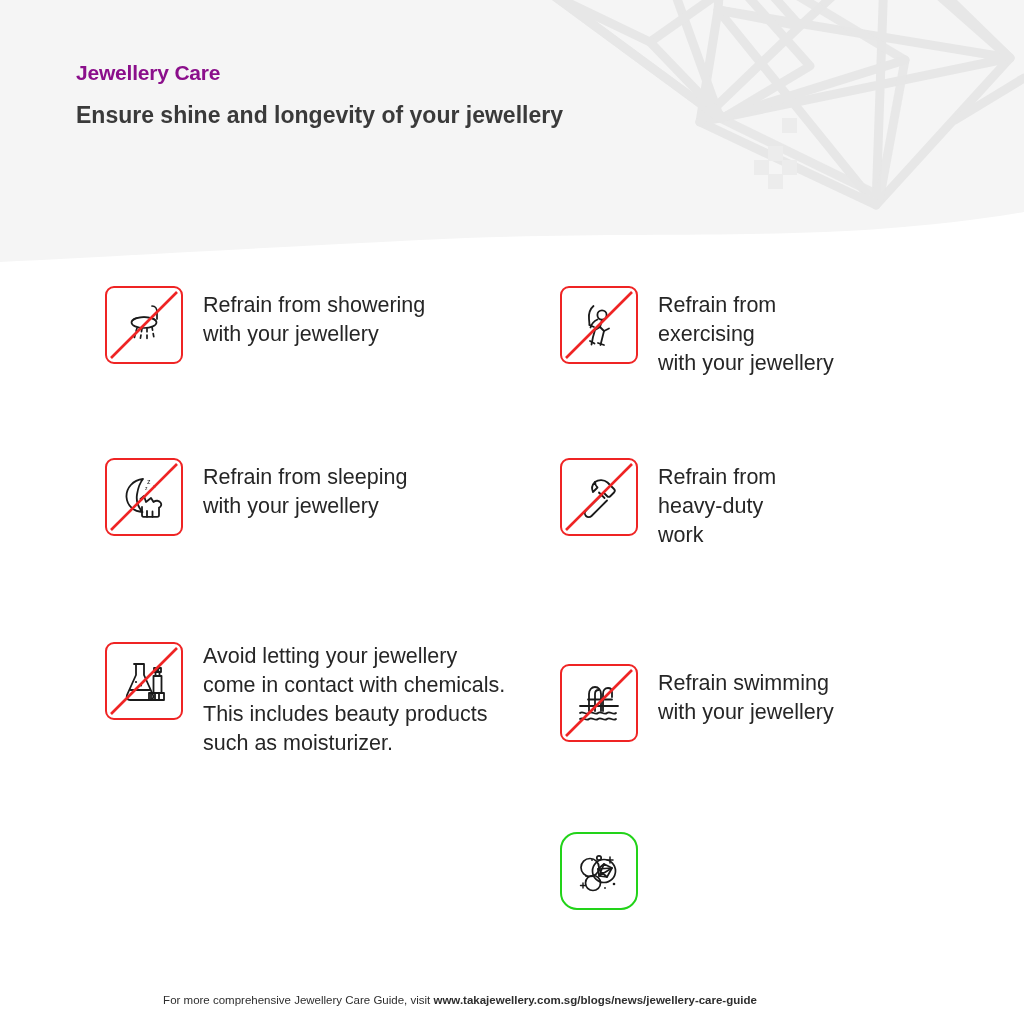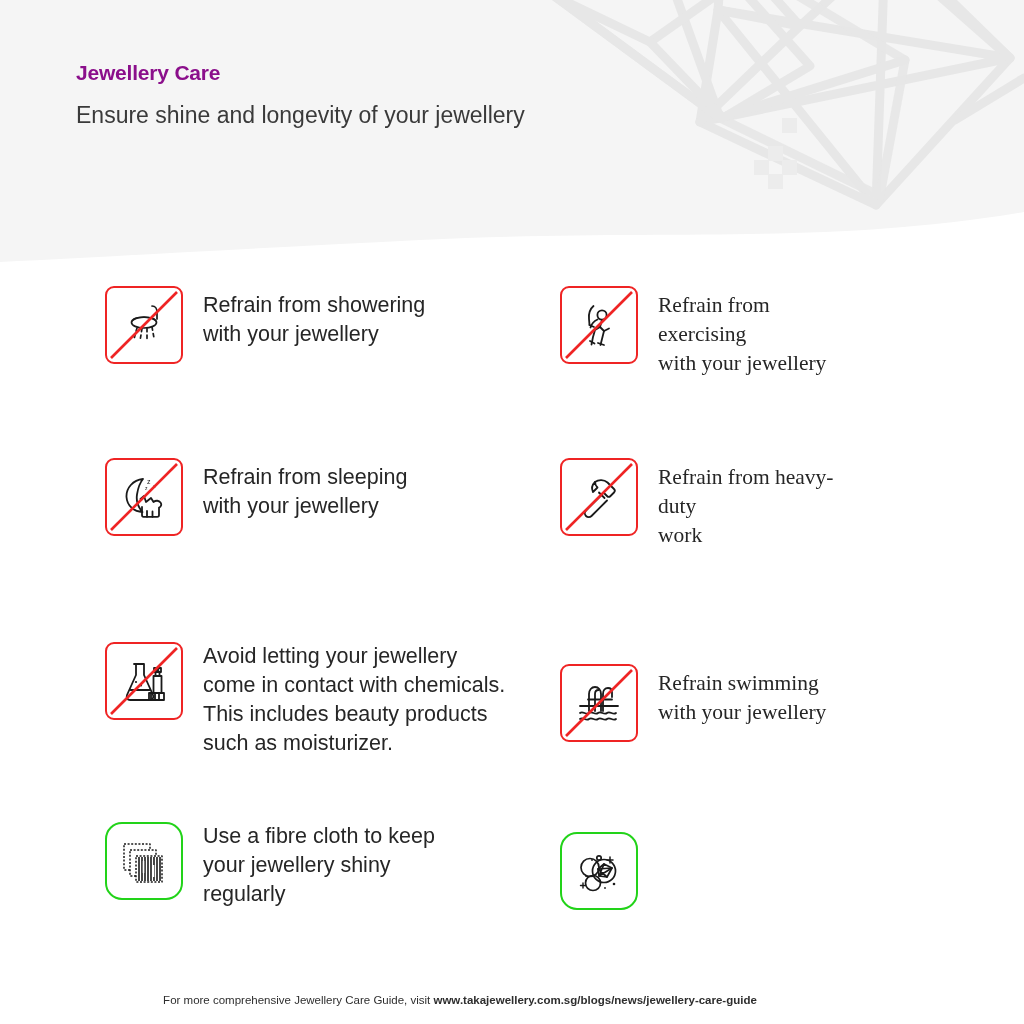--- a/index.html
+++ b/index.html
@@ -50,21 +50,21 @@
   #title {
     font-size: 21px;
     font-weight: bold;
     letter-spacing: -0.2px;
     line-height: 38px;
     color: #8b0f8b;
   }
   #subtitle {
     margin-top: 8px;
     font-size: 23px;
-    font-weight: normal;
+    font-weight: bold;
     line-height: 30px;
     color: #3a3a3a;
   }
 
   
   #grid {
     position: absolute;
     left: 0;
     top: 276px;
     width: 834px;
@@ -110,21 +110,21 @@
     font-size: 21.5px;
     line-height: 29px;
     color: #262626;
     font-weight: normal;
     padding-top: 5px;
     white-space: pre-line;
   }
 
   
   .col-left  { left: 105px; }
-  .col-right { left: 560px; font-family: Liberation Serif, serif; }
+  .col-right { left: 560px; }
 
   .row-1 { top: 10px; }
   .row-2 { top: 182px; }
   .row-3 { top: 366px; }
   .row-4 { top: 546px; }
 
   #item-chemicals .care-text { padding-top: 0px; }
   #item-swimming  { top: 388px; }
   #item-cloth     .care-text { padding-top: 0px; }
   #item-soap      { top: 556px; }
@@ -304,41 +304,20 @@
                    C39 41.5 42 46.5 45 44"></path>
         </svg>
         <svg class="slash" viewBox="0 0 78 78">
           <line x1="6" y1="72" x2="72" y2="6" stroke="#ef2424" stroke-width="2.6"></line>
         </svg>
       </div>
       <div class="care-text">Refrain swimming
 with your jewellery</div>
     </div>
 
-    <div class="care-item col-left row-4" id="item-cloth">
-      <div class="icon-box green">
-        <svg width="56" height="56" viewBox="0 0 56 56" fill="none">
-          <g stroke="#1a1a1a" stroke-width="1.5" stroke-linejoin="round">
-            <rect x="8" y="11" width="26" height="26" fill="#ffffff" stroke-dasharray="2 1.6"></rect>
-            <rect x="14" y="17" width="26" height="26" fill="#ffffff" stroke-dasharray="2 1.6"></rect>
-            <rect x="20" y="23" width="26" height="26" fill="#ffffff" stroke-dasharray="2 1.6"></rect>
-          </g>
-          <g stroke="#1a1a1a" stroke-width="1.6">
-            <path d="M23 24 L23 48 M26 24 L26 48 M29 24 L29 48 M32 24 L32 48
-                     M35 24 L35 48 M38 24 L38 48 M41 24 L41 48 M44 24 L44 48"></path>
-          </g>
-          <g stroke="#ffffff" stroke-width="1.5">
-            <path d="M27.5 28 L27.5 40 M37.5 32 L37.5 44"></path>
-          </g>
-        </svg>
-      </div>
-      <div class="care-text">Use a fibre cloth to keep
-your jewellery shiny
-regularly</div>
-    </div>
 
     <div class="care-item col-right" id="item-soap">
       <div class="icon-box green">
         <svg width="56" height="56" viewBox="0 0 56 56" fill="none" stroke="#1a1a1a" stroke-width="1.7" stroke-linecap="round" stroke-linejoin="round">
           <circle cx="19" cy="24.5" r="9"></circle>
           <circle cx="33" cy="28" r="11.5"></circle>
           <circle cx="22" cy="40" r="7.5"></circle>
 
           <path d="M27 26 L33 21 L41 25 L36 34 L28 33 Z" fill="#ffffff"></path>
           <path d="M27 26 L36 34 M33 21 L28 33 M41 25 L28 33 M27 26 L41 25"></path>

